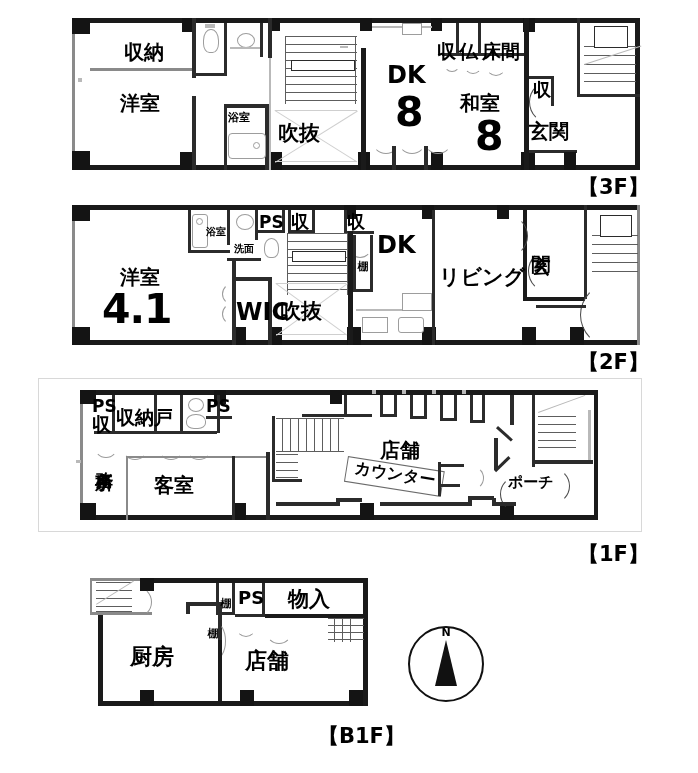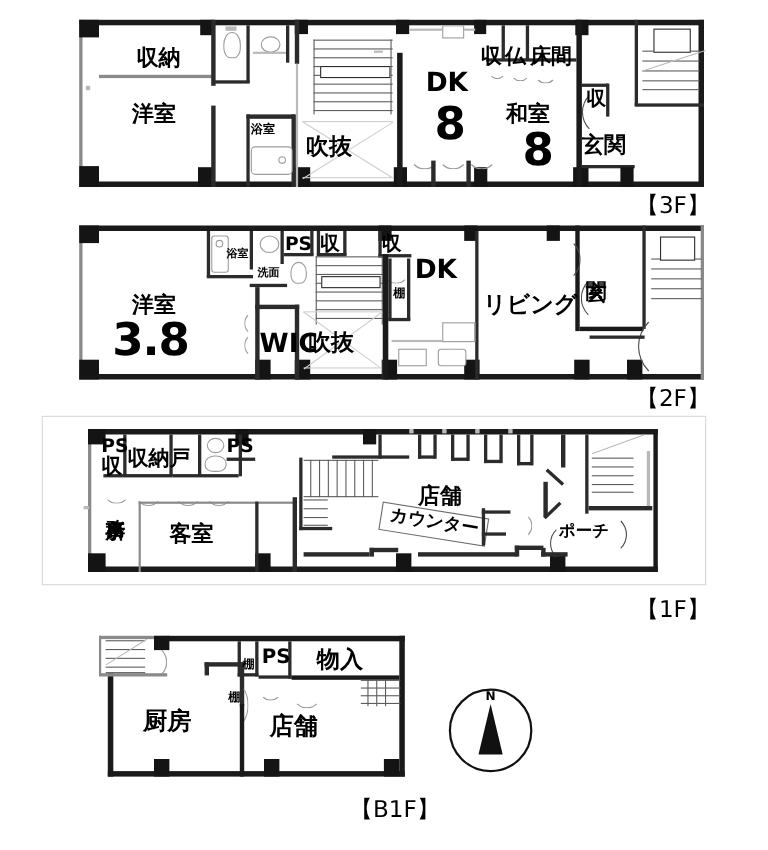--- a/index.html
+++ b/index.html
@@ -14,21 +14,21 @@
   .w{position:absolute;background:#1a1a1a;}      
   .wm{position:absolute;background:#2b2b2b;}     
   .wt{position:absolute;background:#8a8a8a;}     
   .wl{position:absolute;background:#b9b9b9;}     
   .pillar{position:absolute;background:#141414;}
   
   .lb{position:absolute;white-space:nowrap;line-height:1;font-weight:700;}
   .jp{font-family:"DejaVu Sans","Liberation Sans",sans-serif;}
   .num{font-weight:700;letter-spacing:-1px;}
   .tiny{font-weight:700;}
-  .floor-tag{position:absolute;font-weight:400;font-size:21px;letter-spacing:0px;}
+  .floor-tag{position:absolute;font-weight:700;font-size:21px;letter-spacing:0px;}
   
   .stair{position:absolute;}
   .stair i{position:absolute;background:#5d5d5d;display:block;}
   .strip{position:absolute;border:1.5px solid #2b2b2b;background:#fff;}
   
   .void{position:absolute;}
   .void i{position:absolute;background:#cfcfcf;transform-origin:0 0;height:1px;}
   
   .arc{position:absolute;border:1.4px solid #9a9a9a;border-radius:50%;}
   .arcd{position:absolute;border:1.4px solid #4a4a4a;border-radius:50%;}
@@ -266,21 +266,21 @@
 
   <div class="arcd" style="left:508px;top:78px;width:62px;height:62px;border-top-color:transparent;border-right-color:transparent;border-bottom-color:transparent;"></div>
   <div class="wm" style="left:464px;top:100px;width:50px;height:3px;"></div>
 
   <div class="lb jp tiny" style="left:134px;top:22px;font-size:10px;">浴室</div>
   <div class="lb jp tiny" style="left:162px;top:39px;font-size:10px;">洗面</div>
   <div class="lb" style="left:187px;top:9px;font-size:17px;">PS</div>
   <div class="lb jp" style="left:219px;top:8px;font-size:18px;">収</div>
   <div class="lb jp" style="left:275px;top:8px;font-size:18px;">収</div>
   <div class="lb jp" style="left:48px;top:62px;font-size:20px;">洋室</div>
-  <div class="lb num" style="left:30px;top:84px;font-size:41px;">3.8</div>
+  <div class="lb num" style="left:30px;top:84px;font-size:41px;">4.1</div>
   <div class="lb" style="left:164px;top:95px;font-size:24px;">WIC</div>
   <div class="lb jp" style="left:208px;top:96px;font-size:21px;">吹抜</div>
   <div class="lb jp tiny" style="left:285px;top:46px;font-size:11px;writing-mode:vertical-rl;">棚</div>
   <div class="lb" style="left:305px;top:28px;font-size:24px;">DK</div>
   <div class="lb jp" style="left:367px;top:62px;font-size:21px;">リビング</div>
   <div class="lb jp" style="left:460px;top:35px;font-size:19px;writing-mode:vertical-rl;">玄関</div>
 </div>
 <div class="floor-tag" style="left:578px;top:348px;">【2F】</div>
 
 <div class="frame" style="left:38px;top:378px;width:602px;height:152px;"></div>

